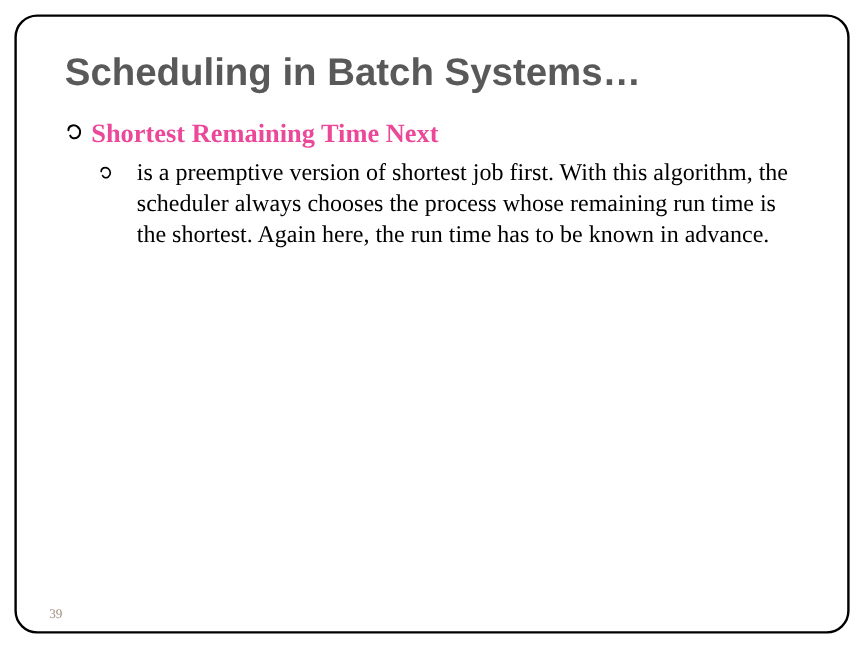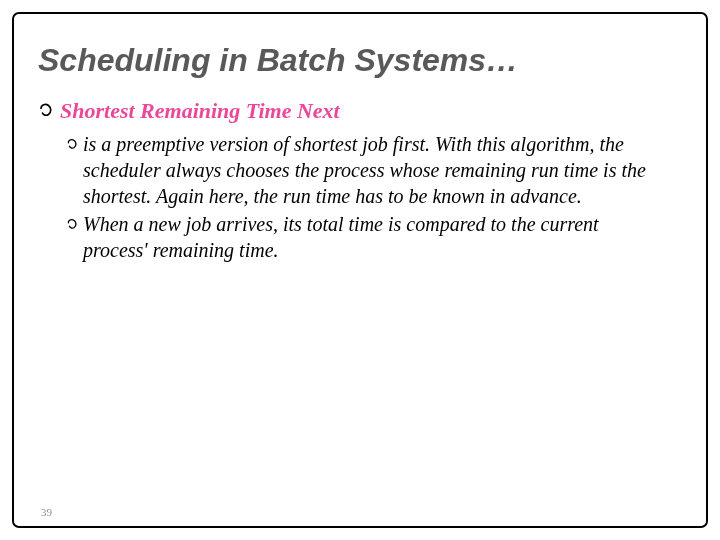--- a/index.html
+++ b/index.html
@@ -15,23 +15,22 @@
       position: relative;
       overflow: hidden;
     }
     .slide-frame {
       position: absolute;
       top: 12px;
       left: 12px;
       right: 12px;
       bottom: 12px;
       border: 2px solid #000;
-      border-radius: 7px;
-      padding: 28px 40px 20px 24px;
-      font-style: italic;
+      border-radius: 19px;
+      padding: 28px 40px 20px 40px;
     }
     .title {
       font-family: Arial, Helvetica, sans-serif;
       font-weight: bold;
       font-size: 32px;
       color: #595959;
       margin-bottom: 18px;
     }
     .subhead {
       display: flex;
@@ -45,20 +44,21 @@
       color: #ec4899;
       line-height: 1.25;
     }
     .body-list {
       padding-left: 28px;
     }
     .body-item {
       display: flex;
       align-items: flex-start;
       margin-bottom: 2px;
+      gap: 15px;
     }
     .body-text {
       font-family: "Times New Roman", Times, serif;
       font-size: 20px;
       color: #000;
       line-height: 1.3;
     }
     .curl-icon {
       display: inline-block;
       flex-shrink: 0;
@@ -97,24 +97,16 @@
 
   <div class="body-list">
     <div class="body-item">
       <span class="curl-icon-small">
         <svg width="14" height="14" viewBox="0 0 24 24">
           <path d="M4 10 C4 5, 10 3, 14 6 C18 9, 18 15, 14 18 C11 20, 7 19, 6 16" fill="none" stroke="#000" stroke-width="2.4" stroke-linecap="round"></path>
         </svg>
       </span>
       <span class="body-text">is a preemptive version of shortest job first. With this algorithm, the scheduler always chooses the process whose remaining run time is the shortest. Again here, the run time has to be known in advance.</span>
     </div>
-    <div class="body-item">
-      <span class="curl-icon-small">
-        <svg width="14" height="14" viewBox="0 0 24 24">
-          <path d="M4 10 C4 5, 10 3, 14 6 C18 9, 18 15, 14 18 C11 20, 7 19, 6 16" fill="none" stroke="#000" stroke-width="2.4" stroke-linecap="round"></path>
-        </svg>
-      </span>
-      <span class="body-text">When a new job arrives, its total time is compared to the current process' remaining time.</span>
-    </div>
   </div>
 </div>
 
 <div class="slide-number">39</div>
 
 </body></html>

